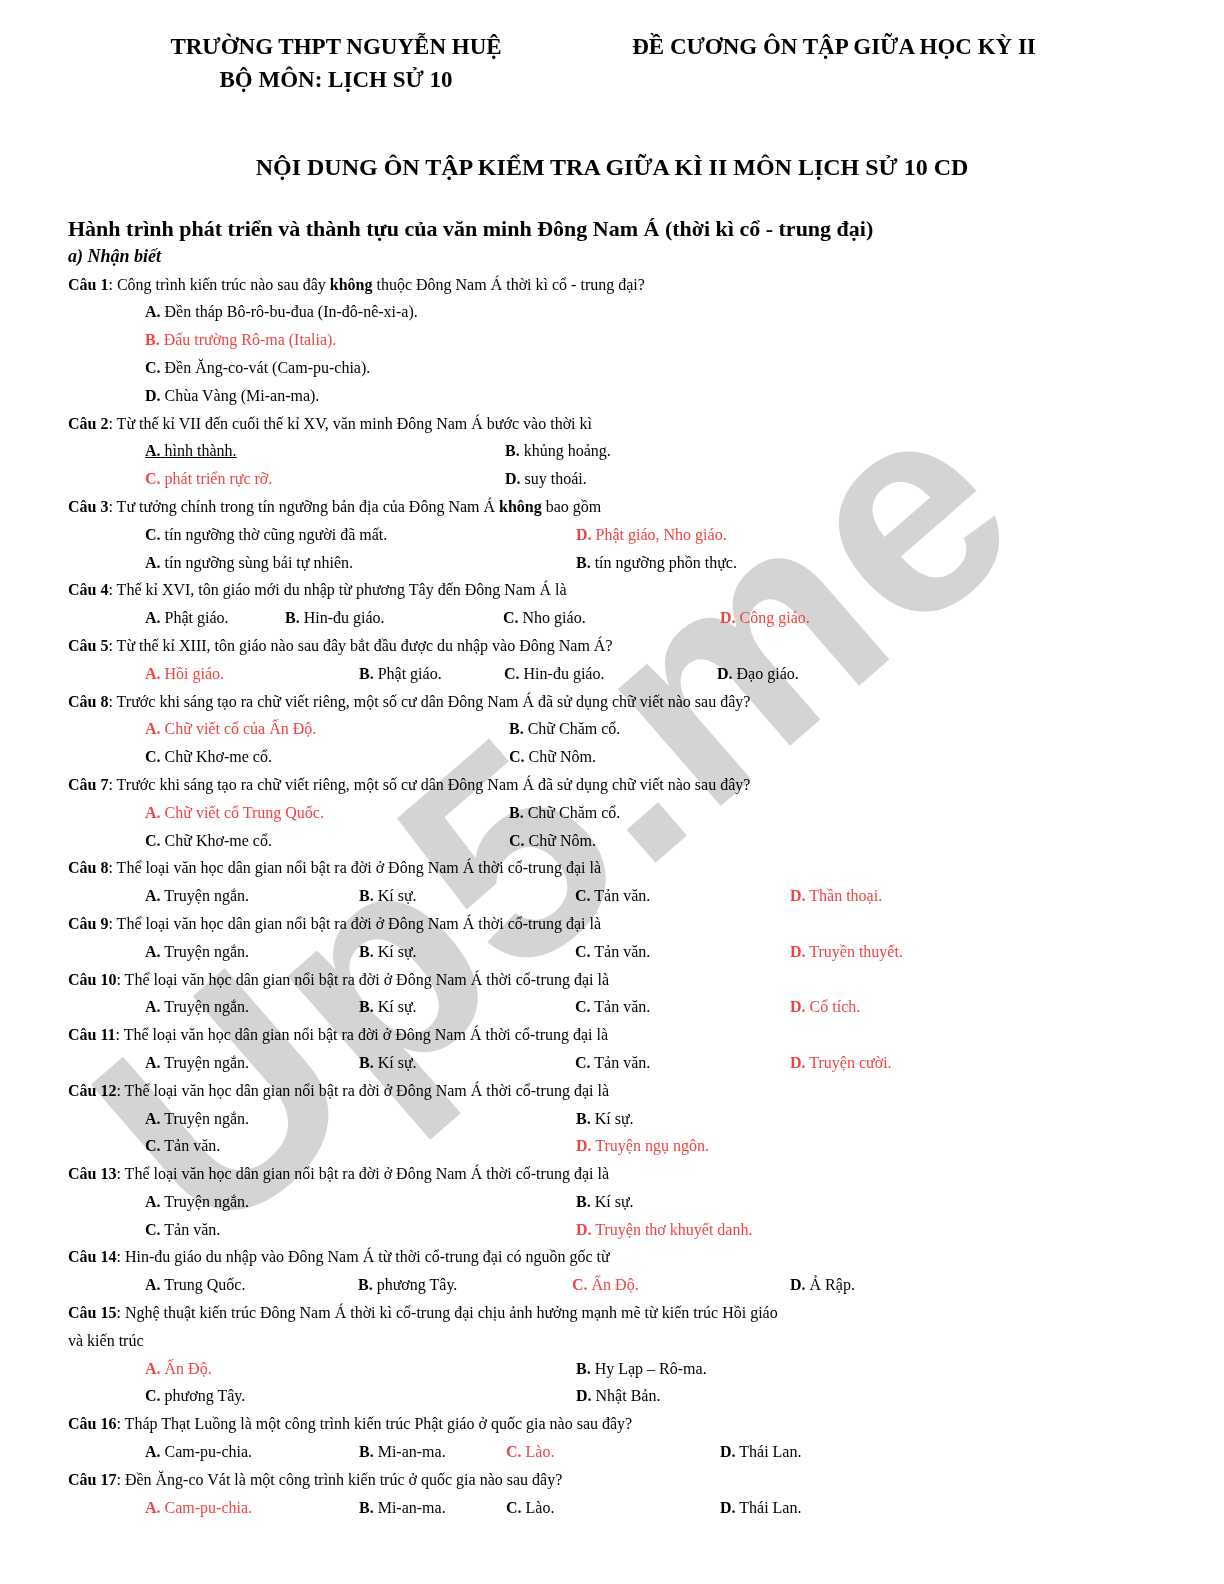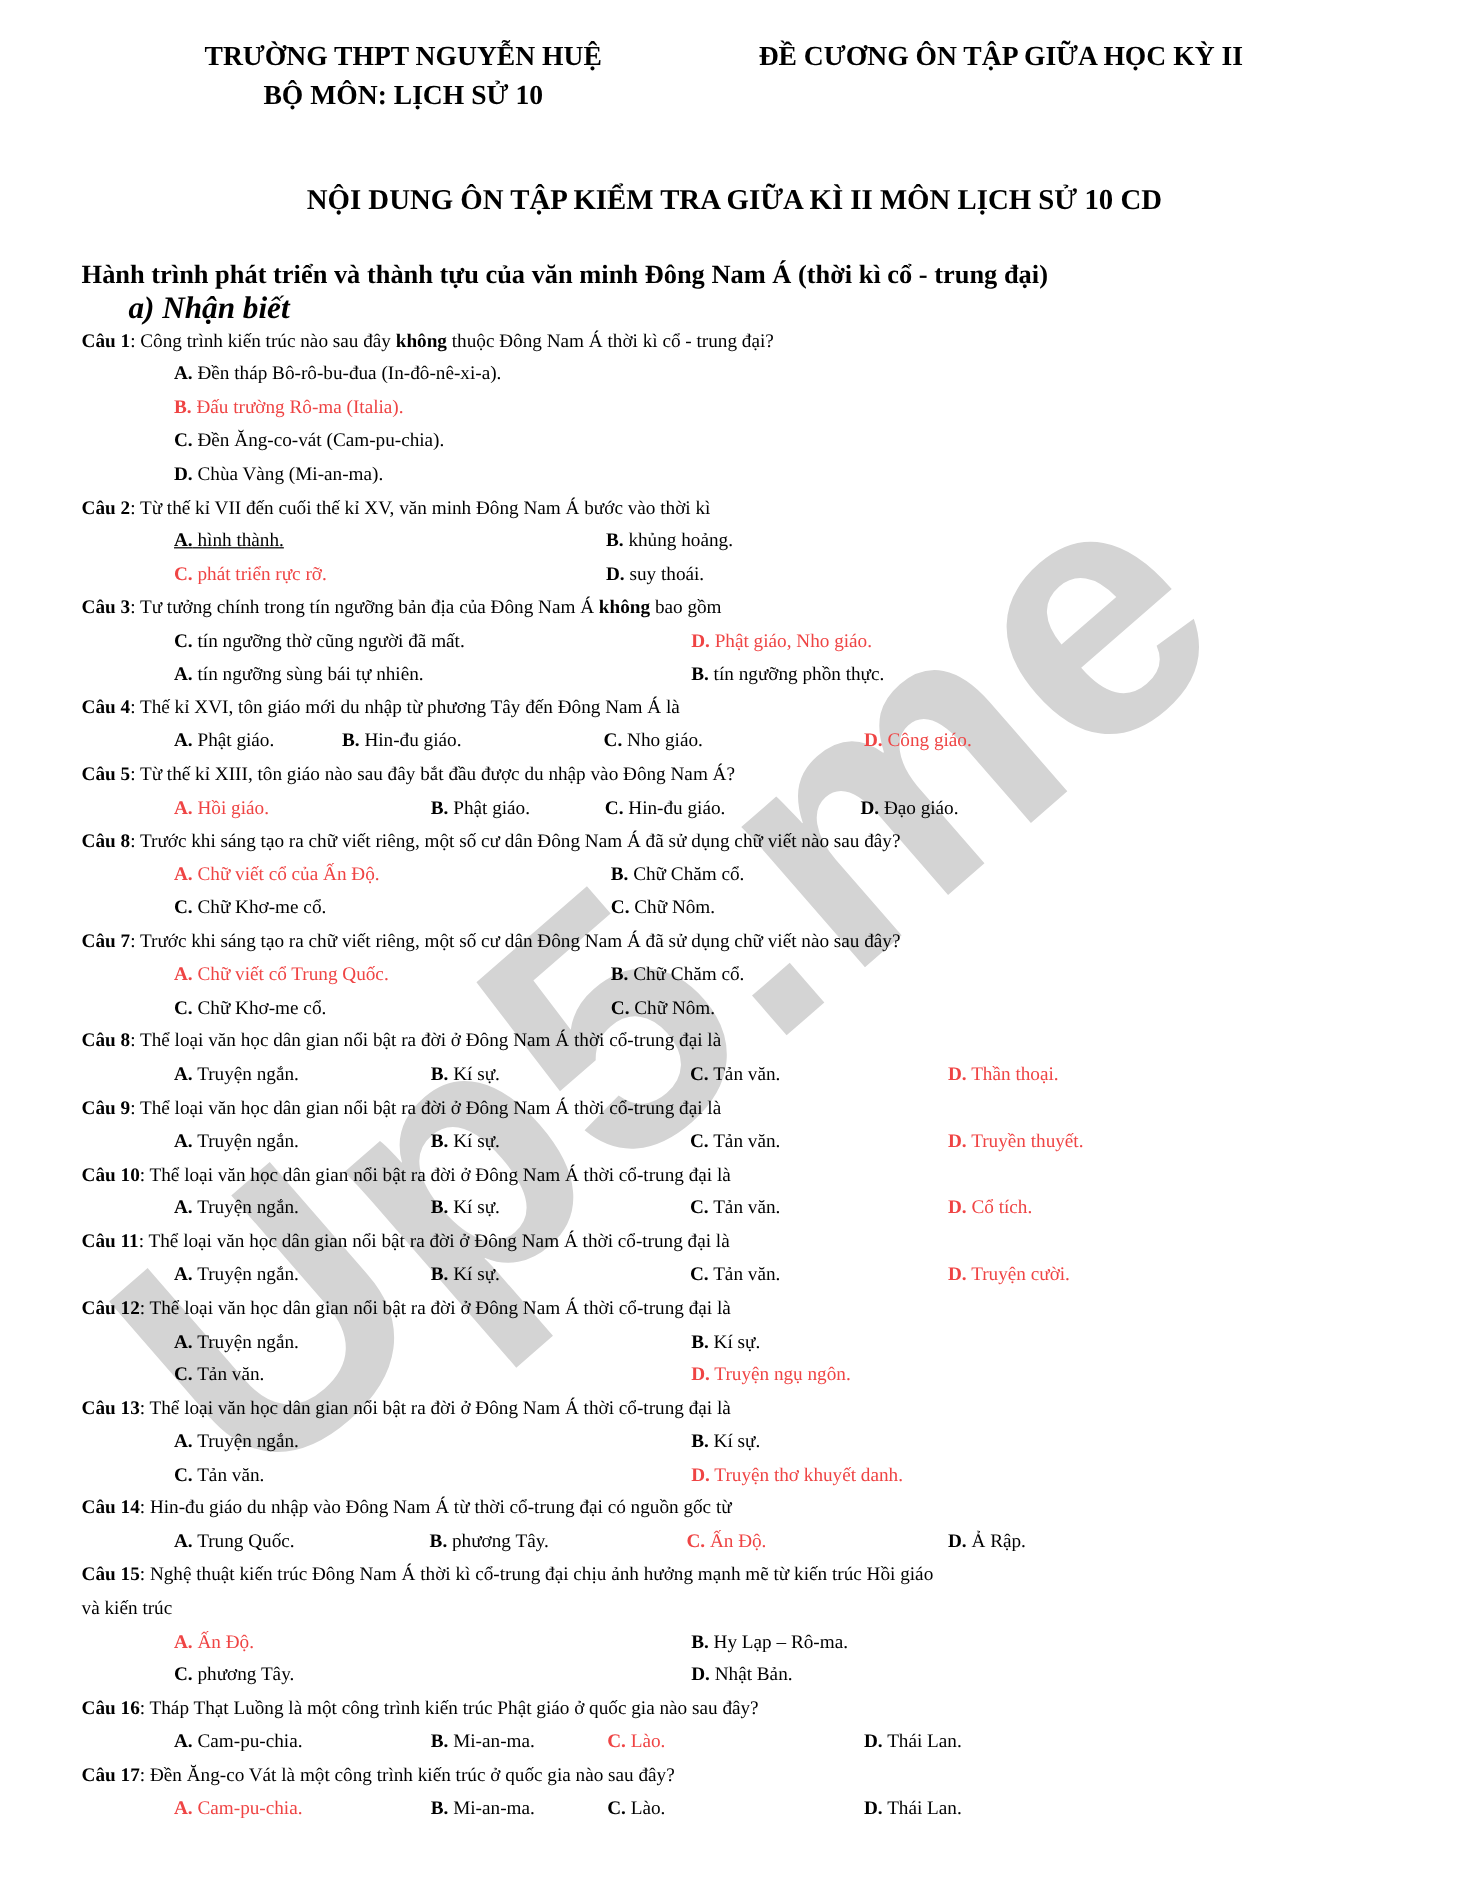--- a/index.html
+++ b/index.html
@@ -53,23 +53,22 @@
   .section-heading{
     margin-top:33px;
     font-weight:bold;
     font-size:22px;
     line-height:27.8px;
     white-space:nowrap;
   }
   .section-sub{
     font-weight:bold;
     font-style:italic;
-    font-size:26px;
+    font-size:18px;
     line-height:27.8px;
-    margin-left:39px;
   }
   .line{
     font-size:16px;
     line-height:27.8px;
     height:27.8px;
     white-space:nowrap;
   }
   .opt-row{position:relative;text-align:center;}
   .opt{
     position:absolute;

